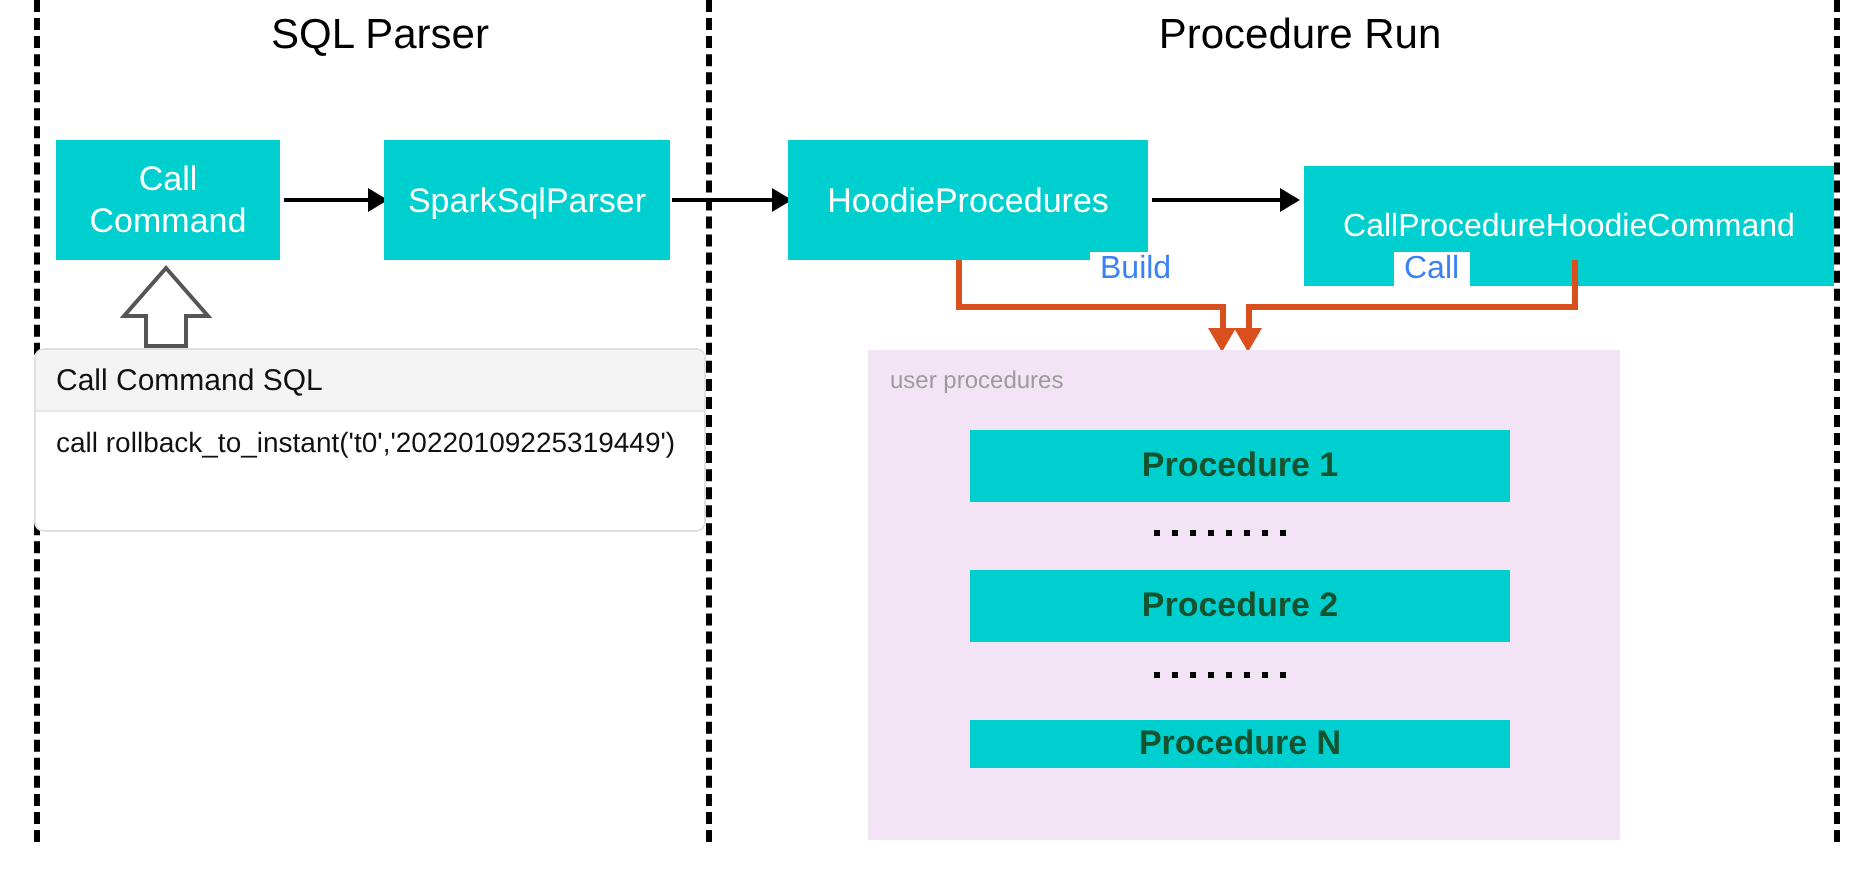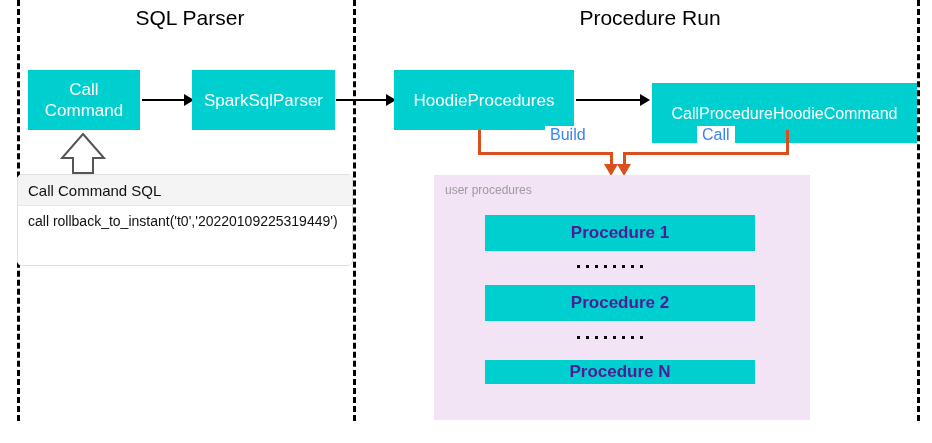--- a/index.html
+++ b/index.html
@@ -124,21 +124,21 @@
   }
   .panel-label {
     position: absolute;
     font-size: 12px;
     color: #9b9b9b;
     white-space: nowrap;
   }
   .proc {
     position: absolute;
     background: #00CFCF;
-    color: #4c1d95;
+    color: #14532d;
     display: flex;
     align-items: center;
     justify-content: center;
     font-size: 17px;
     font-weight: bold;
   }
   .dots {
     position: absolute;
     display: flex;
     gap: 6px;

